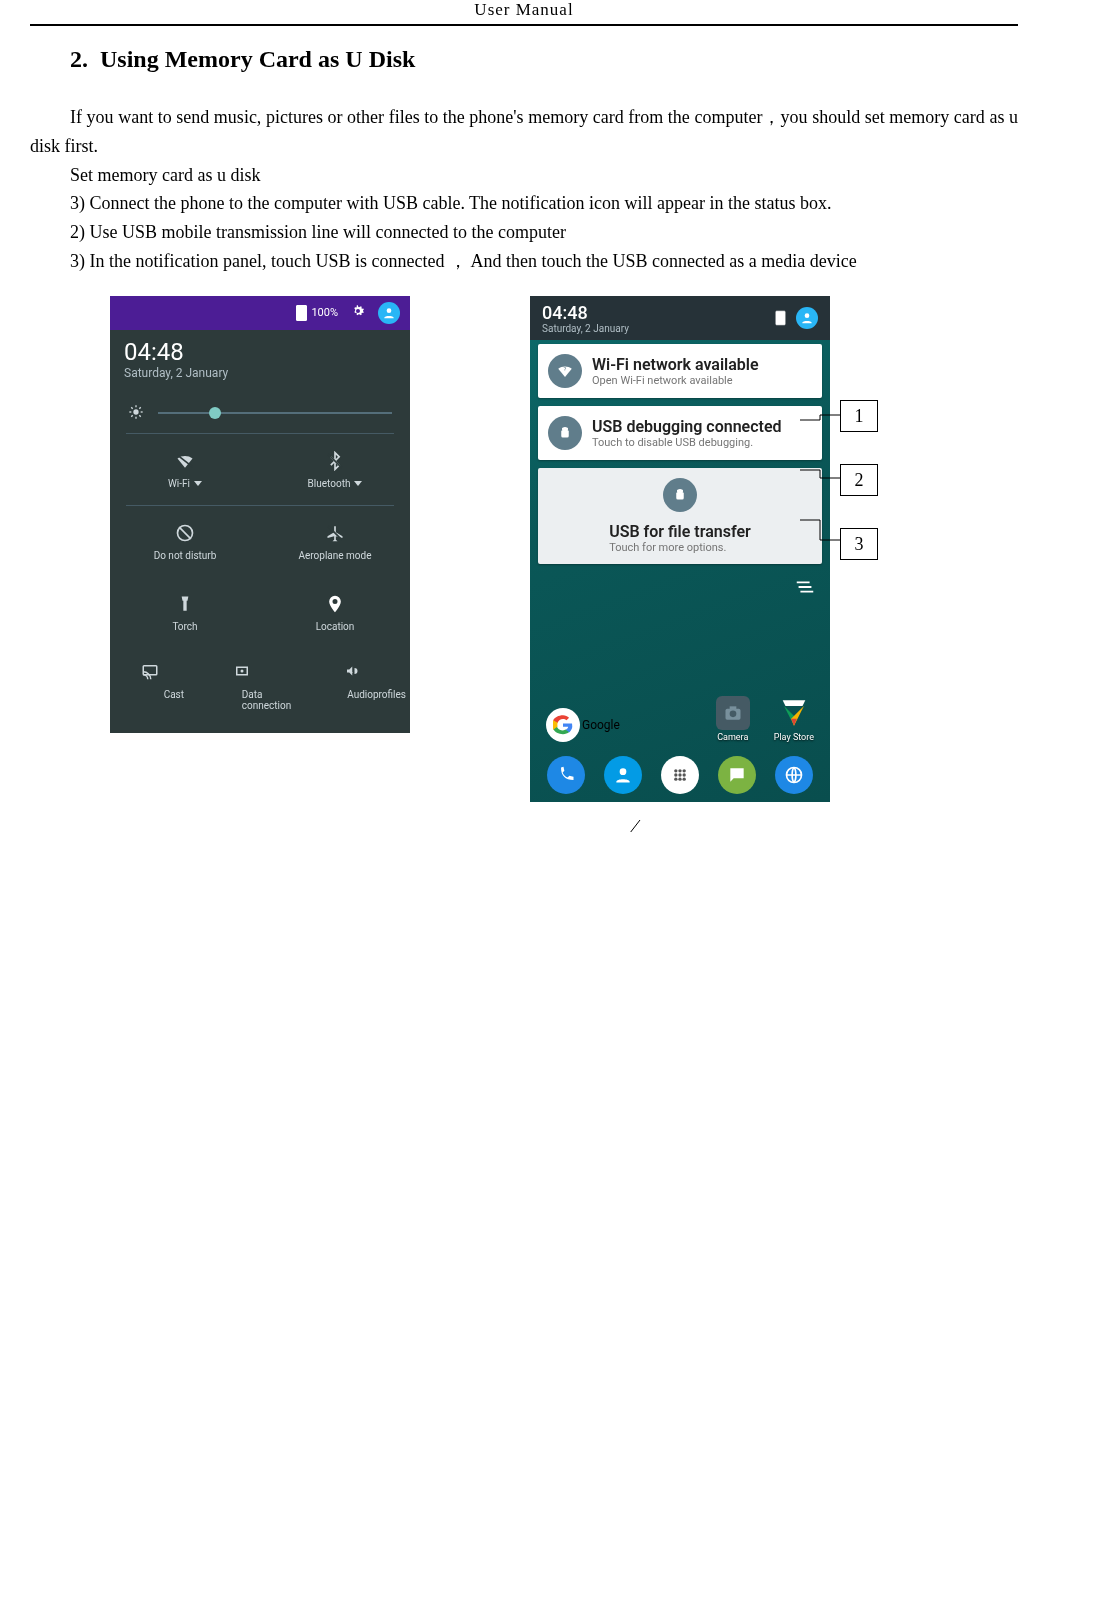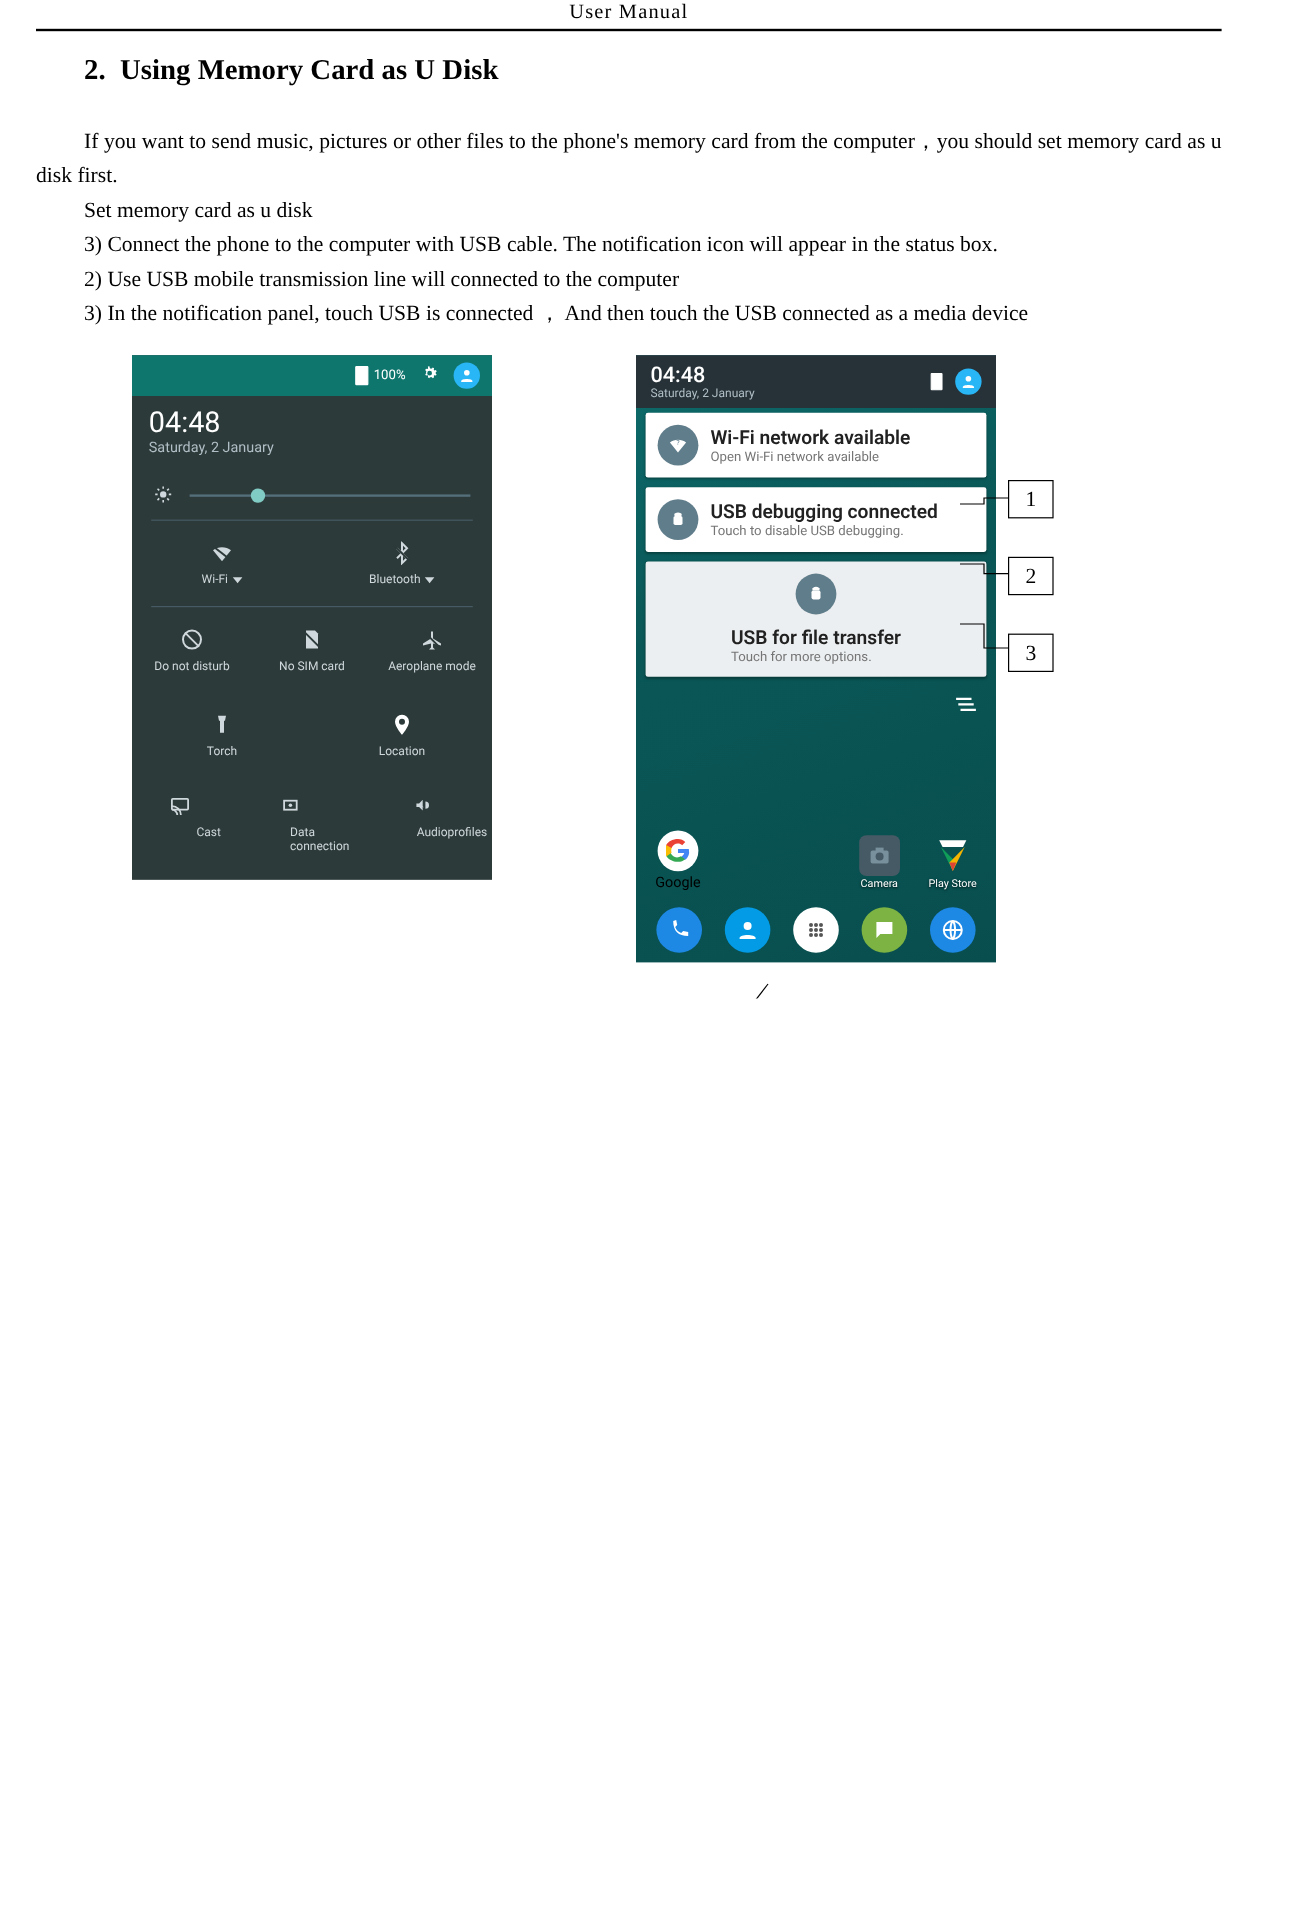--- a/index.html
+++ b/index.html
@@ -54,21 +54,21 @@
     font-size: 12px;
     position: relative;
   }
   
   .qs-status {
     display:flex;
     justify-content:flex-end;
     align-items:center;
     gap:12px;
     padding:6px 10px;
-    background:#0f766e;
+    background:#4c1d95;
   }
   .qs-status .pct { font-size:11px; color:#fff; display:flex; align-items:center; gap:4px;}
   .batt-icon{ width:9px; height:14px; border:1px solid #fff; border-radius:1px; position:relative; background:#fff;}
   .gear-icon svg{width:16px;height:16px;}
   .avatar { width:22px;height:22px;border-radius:50%;background:#29b6f6;display:flex;align-items:center;justify-content:center;}
   .avatar svg{width:14px;height:14px;}
   .qs-time { font-size:24px; font-weight:400; padding:8px 14px 0; color:#fff;}
   .qs-date { font-size:12px; padding:0 14px 14px; color:#b0bec5;}
   .slider-row{ padding:10px 18px; display:flex; align-items:center; gap:14px;}
   .sun-icon svg{width:16px;height:16px;}
@@ -108,21 +108,21 @@
   .notif.hl{background:#eceff1;flex-direction:column;}
   .clear-row{display:flex;justify-content:flex-end;padding:8px 14px 4px;}
   .clear-row svg{width:22px;height:22px;}
   .bg-fill{flex:1;position:relative;}
   .dock{position:absolute;bottom:8px;left:0;right:0;display:flex;justify-content:space-around;align-items:center;padding:0 8px;}
   .dock .dcircle{width:38px;height:38px;border-radius:50%;display:flex;align-items:center;justify-content:center;}
   .apps-row{position:absolute;bottom:60px;left:0;right:0;display:flex;justify-content:flex-end;gap:24px;padding:0 16px;align-items:center;}
   .app-ic{display:flex;flex-direction:column;align-items:center;gap:2px;}
   .app-ic .sq{width:34px;height:34px;border-radius:6px;display:flex;align-items:center;justify-content:center;}
   .app-ic .al{font-size:9px;color:#fff;text-shadow:0 1px 2px rgba(0,0,0,0.8);}
-  .google-g{position:absolute;bottom:60px;left:16px;display:flex;flex-direction:column;align-items:center;gap:2px;}
+  .google-g{position:absolute;bottom:60px;left:16px;display:flex;flex-direction:row;align-items:center;gap:2px;}
 
   
   .callouts{position:absolute;left:840px;top:400px;display:flex;flex-direction:column;gap:32px;}
   .callout-box{border:1.5px solid #000;width:36px;height:30px;display:flex;align-items:center;justify-content:center;font-family:"Times New Roman",serif;font-size:18px;background:#fff;}
   .lead-line{position:absolute;stroke:#000;stroke-width:1;fill:none;}
 
   
   .note-box{
     border:1.5px solid #000;
     width:330px;
@@ -245,29 +245,20 @@
               <svg viewBox="0 0 24 24">
                 <circle cx="12" cy="12" r="9" fill="none" stroke="#cfd8dc" stroke-width="2"></circle>
                 <line x1="5" y1="5" x2="19" y2="19" stroke="#cfd8dc" stroke-width="2"></line>
               </svg>
             </span>
           <span class="lbl">Do not disturb</span>
         </div>
         <div class="qs-tile">
           <span class="ic">
               <svg viewBox="0 0 24 24">
-                <path fill="#cfd8dc" d="M6 3h9l3 3v15H6z"></path>
-                <line x1="4" y1="4" x2="20" y2="20" stroke="#2d3a3a" stroke-width="2"></line>
-              </svg>
-            </span>
-          <span class="lbl">No SIM card</span>
-        </div>
-        <div class="qs-tile">
-          <span class="ic">
-              <svg viewBox="0 0 24 24">
                 <path fill="#cfd8dc" d="M21 16l-8-5V4l-2 0v7l-8 5v2l8-2v4l-2 2h6l-2-2v-4l8 2z"></path>
                 <line x1="4" y1="4" x2="20" y2="20" stroke="#2d3a3a" stroke-width="2"></line>
               </svg>
             </span>
           <span class="lbl">Aeroplane mode</span>
         </div>
       </div>
       <div class="qs-row">
         <div class="qs-tile">
           <span class="ic">

